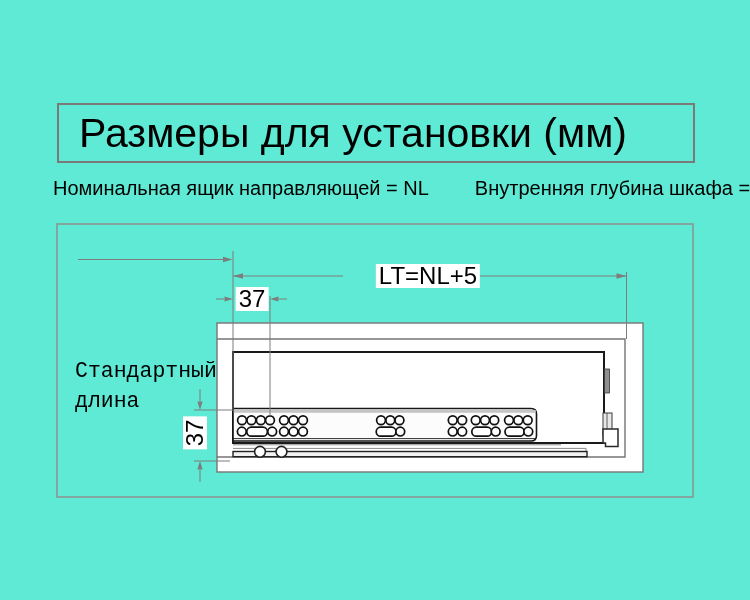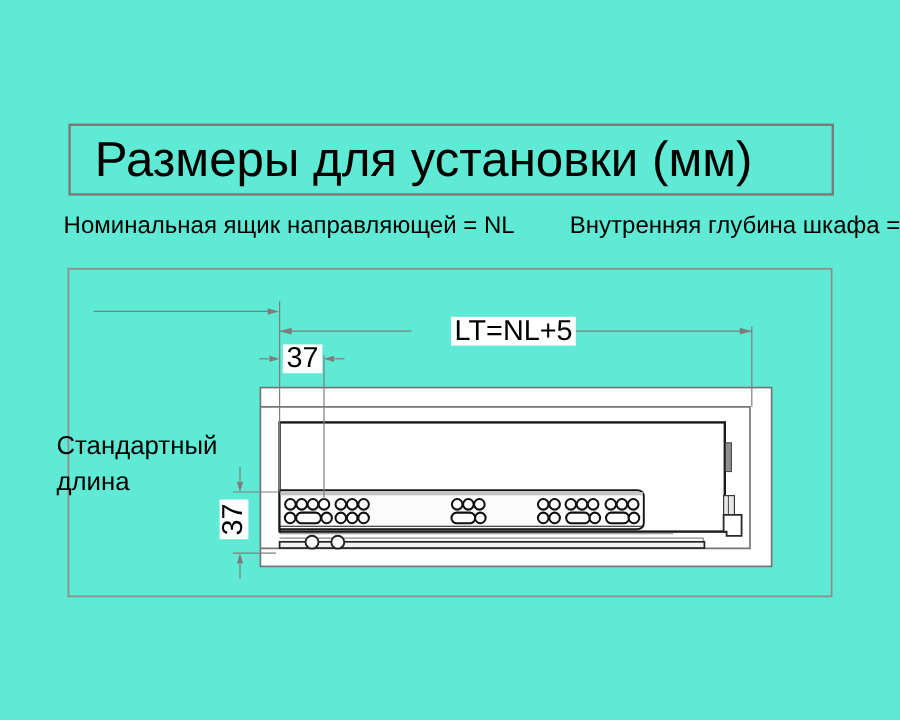--- a/index.html
+++ b/index.html
@@ -21,21 +21,21 @@
     font-size:41px;color:#000;white-space:nowrap;
   }
   .legend{
     left:53px;top:177px;font-size:20px;white-space:nowrap;color:#000;
   }
   .legend .part2{margin-left:46px;}
   .lbl-krai{
     left:82px;top:227px;font-size:28px;color:#000;white-space:nowrap;
   }
   .lbl-drawer{
-    left:47px;top:356px;font-size:21.5px;line-height:30px;color:#000;
+    left:75px;top:356px;font-size:21.5px;line-height:30px;color:#000;font-family:Liberation Mono, monospace;
   }
   .dim-text{
     font-size:24px;line-height:24px;color:#000;background:#fff;
     padding:0 3px;white-space:nowrap;
   }
   .dim-lt{left:389px;top:264px;transform:translateX(-50%);margin-left:39px;}
   .dim-37h{left:252px;top:287px;transform:translateX(-50%);}
   .dim-37v{
     left:195px;top:433px;
     transform:translate(-50%,-50%) rotate(-90deg);

